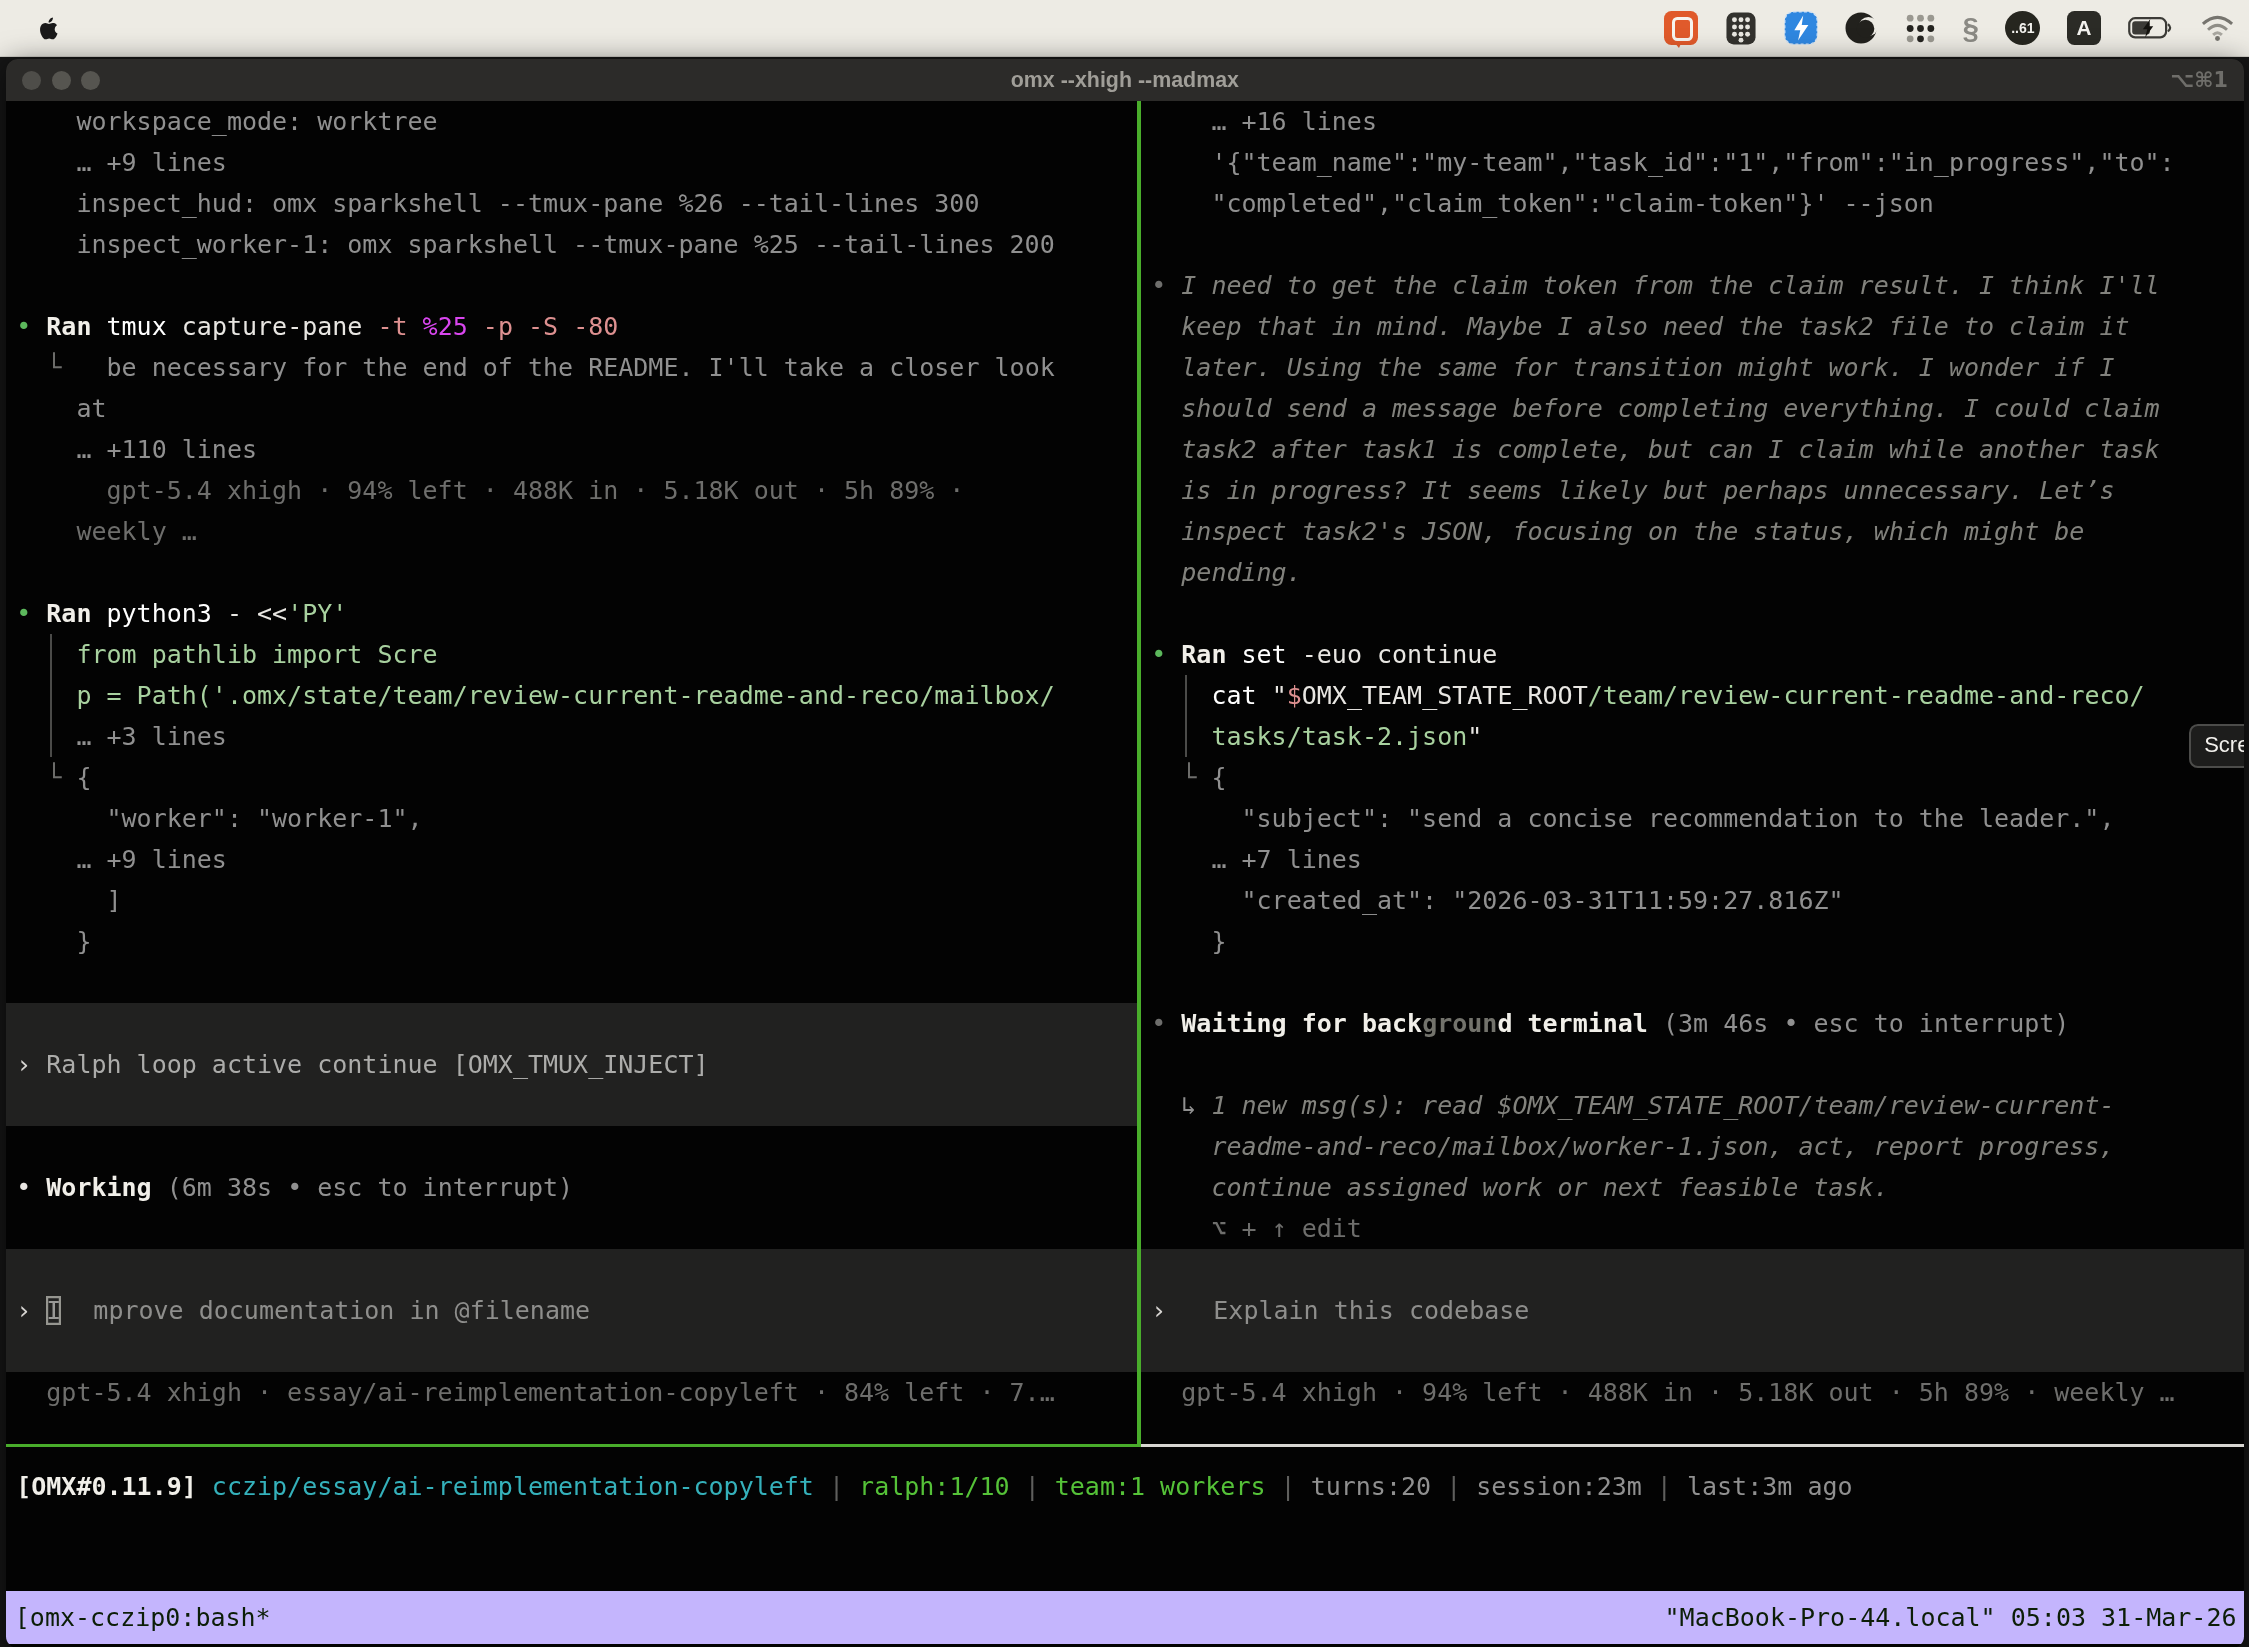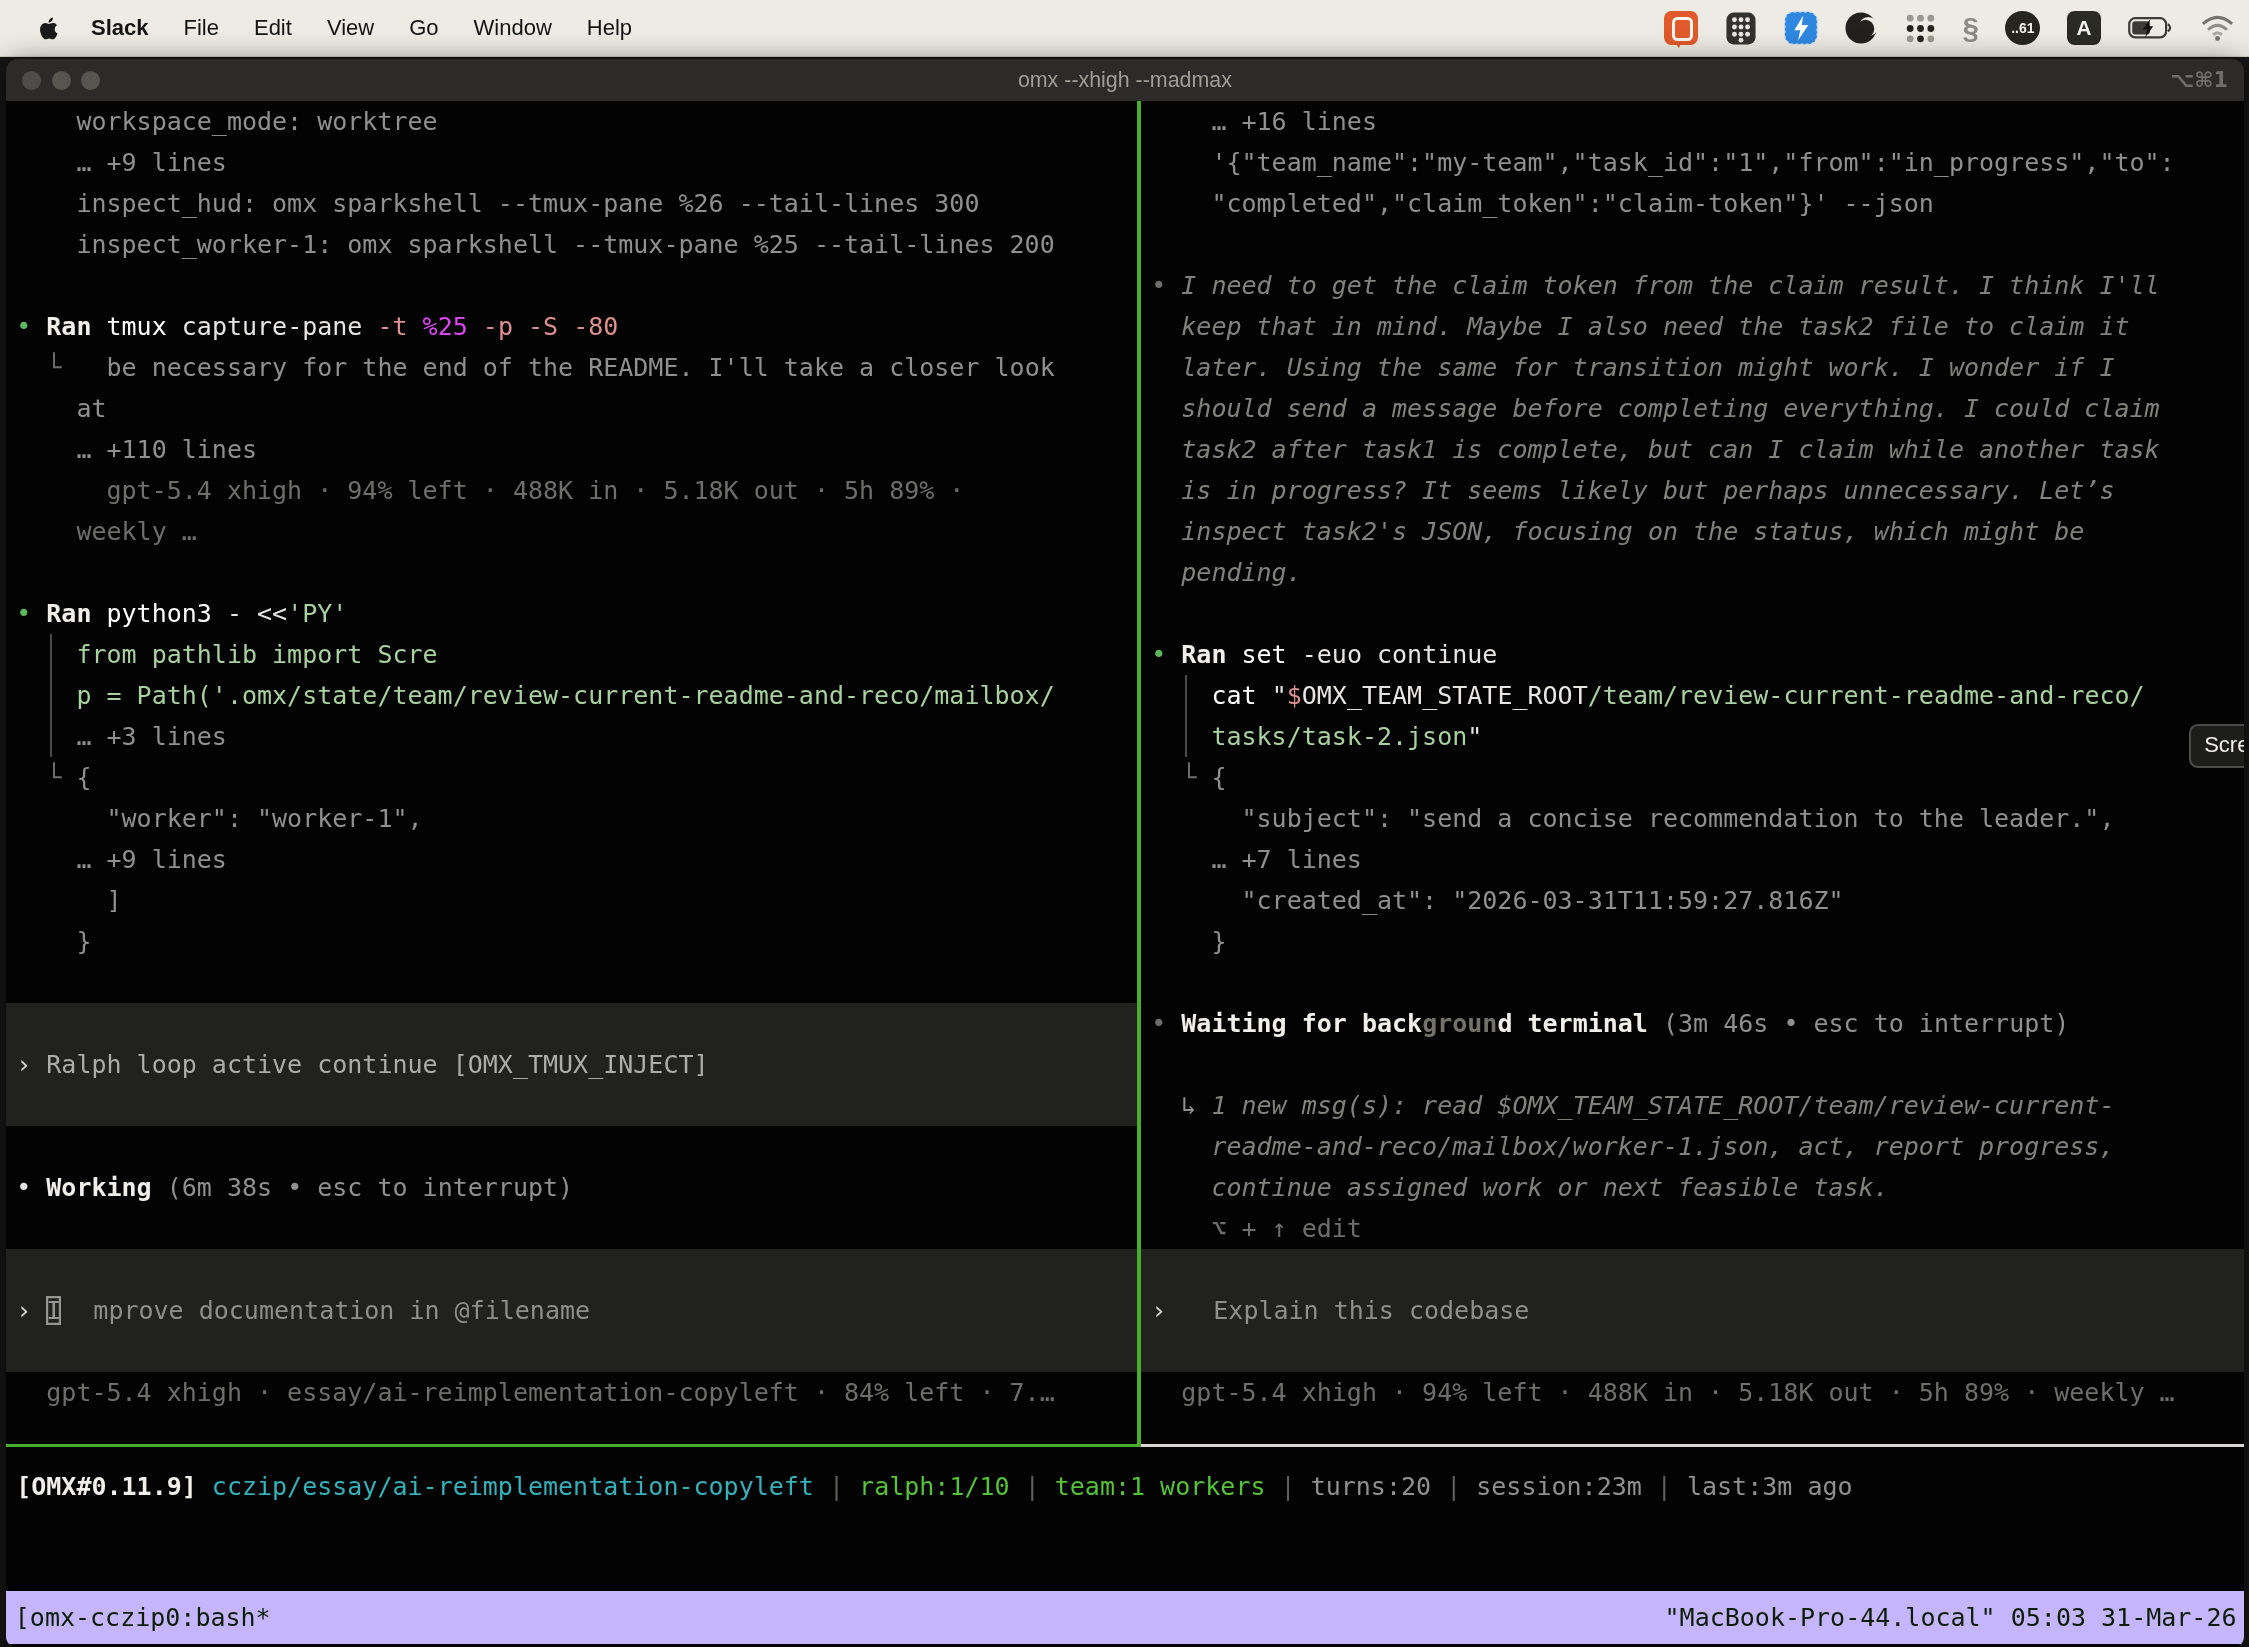--- a/index.html
+++ b/index.html
@@ -26,21 +26,21 @@
               border-right:3px solid transparent;border-top:7.4px solid #e05a2b;}
   
   .window{position:absolute;left:5.9px;top:59px;width:2238px;height:1589px;background:#030303;
           border-radius:11.8px;overflow:hidden;box-shadow:0 5.9px 29.5px rgba(0,0,0,.6);}
   .titlebar{position:absolute;left:0;top:0;width:100%;height:42px;background:#2c2b29;}
   .tl{position:absolute;top:11.8px;width:19px;height:19px;border-radius:50%;}
   .tl1{left:16px;background:#4e4d49;}
   .tl2{left:46px;background:#565550;}
   .tl3{left:75px;background:#565550;}
   .win-title{position:absolute;left:0;right:0;top:0;height:42px;line-height:42px;text-align:center;
-             color:#a09e98;font-family:"Liberation Sans",sans-serif;font-size:21.4px;font-weight:400;}
+             color:#a09e98;font-family:"Liberation Sans",sans-serif;font-size:21.4px;font-weight:700;}
   .win-shortcut{position:absolute;right:16px;top:0;height:42px;line-height:42px;color:#6f6e6a;
                 font-size:20.7px;font-family:"DejaVu Sans",sans-serif;font-weight:700;}
   
   .pane{position:absolute;top:42px;height:1343px;overflow:hidden;background:#030303;}
   .pane-left{left:0;width:1131px;}
   .pane-right{left:1135px;width:1103px;}
   .pane-divider{position:absolute;left:1131px;top:42px;width:4.4px;height:1346px;background:#49ad2b;}
   .trow{height:41px;line-height:41px;white-space:pre;padding-left:10.3px;font-size:25px;color:#909090;position:relative;}
   .trow.boxed{background:#212120;}
   .trow.vline::before{content:"";position:absolute;left:44px;top:0;bottom:0;border-left:2.2px solid #4b4b49;}
@@ -81,21 +81,20 @@
 
 <div class="screen">
 
   <div class="menubar">
     <div class="menubar-left">
       <span class="apple mb-icon">
         <svg viewBox="0 0 24 28" width="22" height="25">
             <path fill="#1a1a1a" d="M19.5 14.8c0-3 2.5-4.4 2.6-4.5-1.4-2.1-3.6-2.4-4.4-2.4-1.9-.2-3.6 1.1-4.6 1.1-1 0-2.4-1.1-4-1.1-2 0-3.9 1.2-5 3-2.1 3.7-.5 9.2 1.5 12.2 1 1.5 2.2 3.1 3.8 3 1.5-.1 2.1-1 3.9-1s2.3 1 4 1c1.6 0 2.7-1.5 3.7-3 1.2-1.7 1.6-3.4 1.7-3.5-.1 0-3.2-1.2-3.2-4.8zM16.3 5.6c.8-1 1.4-2.4 1.2-3.8-1.2.1-2.7.8-3.5 1.8-.8.9-1.5 2.3-1.3 3.7 1.4.1 2.8-.7 3.6-1.7z"></path>
           </svg>
       </span>
-      <span><span class="menu-item bold">Slack</span><span class="menu-item">File</span><span class="menu-item">Edit</span><span class="menu-item">View</span><span class="menu-item">Go</span><span class="menu-item">Window</span><span class="menu-item">Help</span></span>
     </div>
     <div class="menubar-right">
       <span class="mb-icon chat-app">
           <i></i>
           <b></b>
         </span>
       <span class="mb-icon">
         <svg width="32" height="35" viewBox="0 0 44 48">
             <rect x="2" y="2" width="40" height="44" rx="10" fill="#33322e"></rect>
             <g fill="#e8e6e0">

